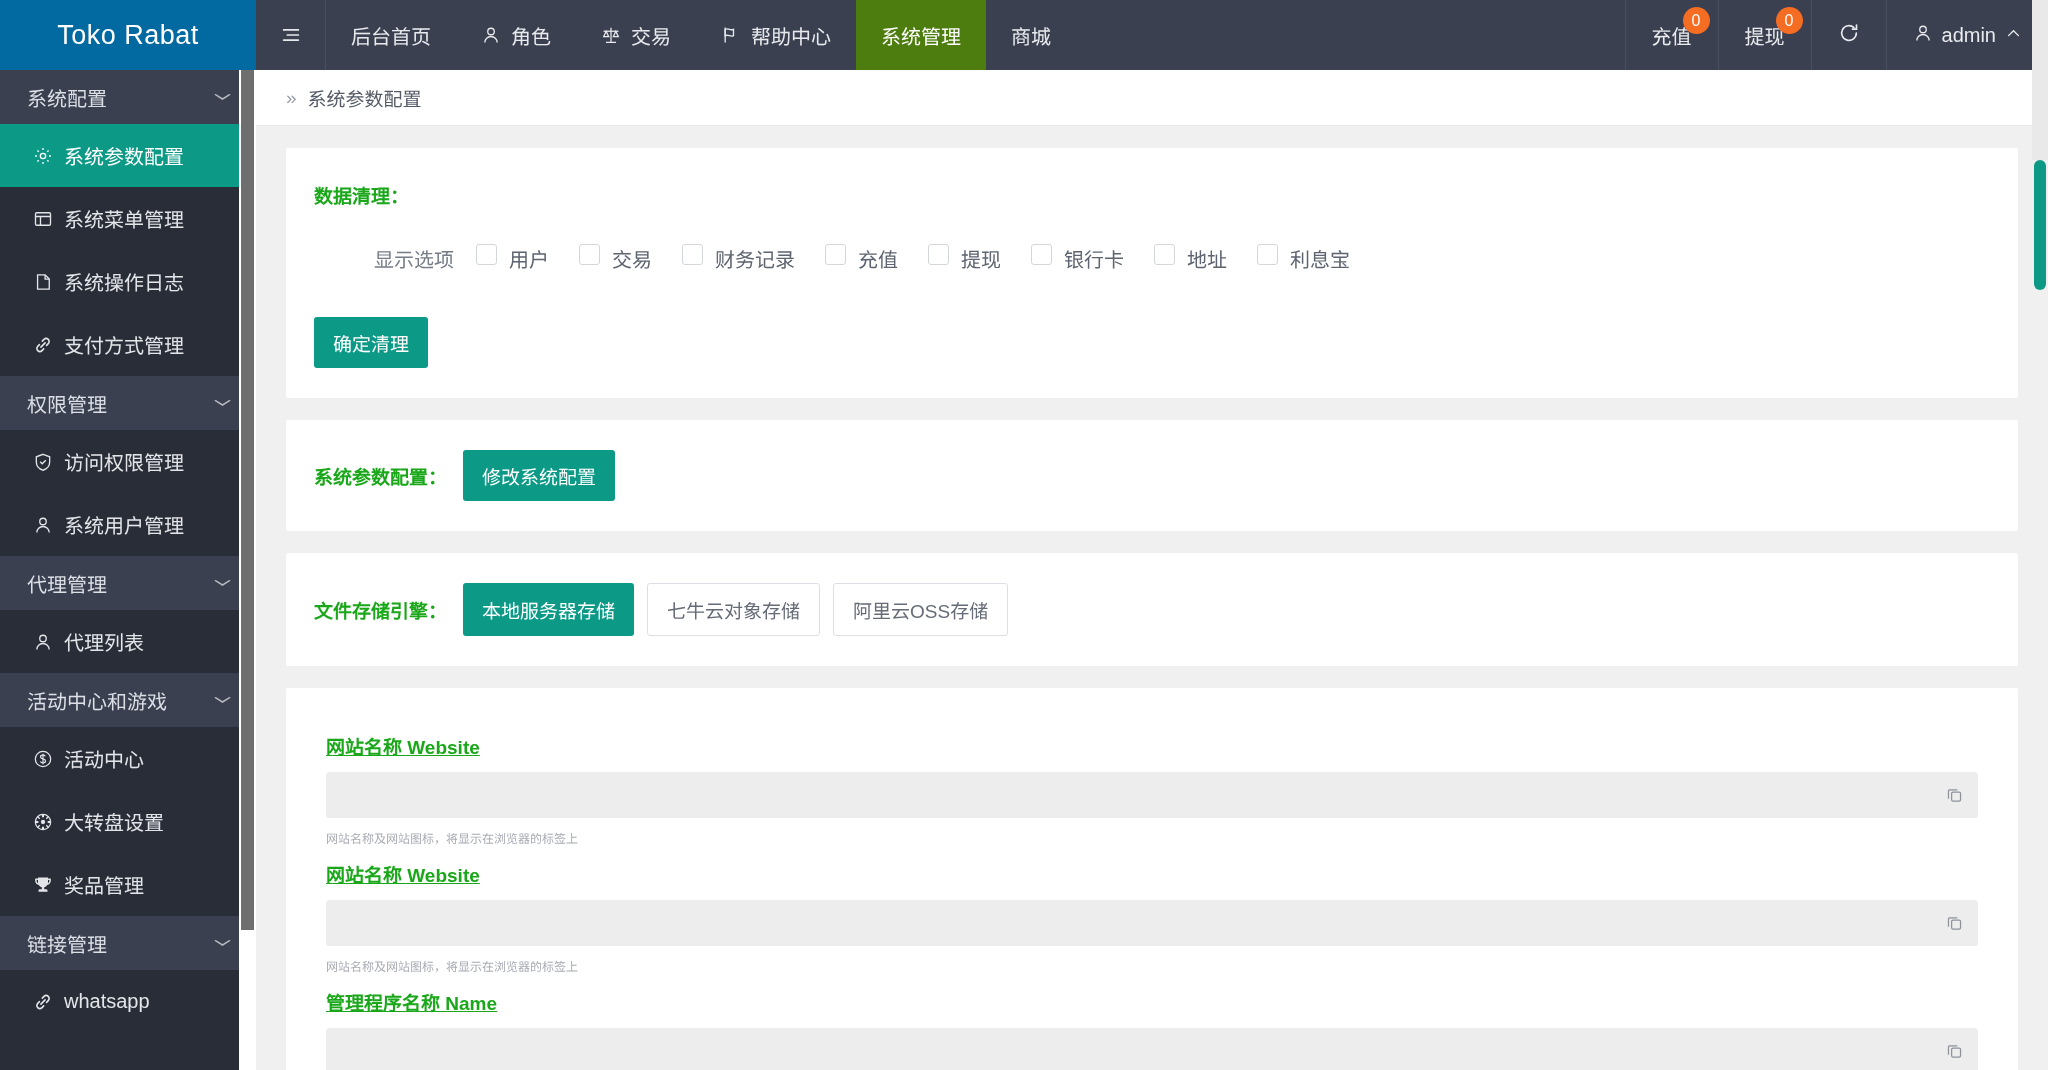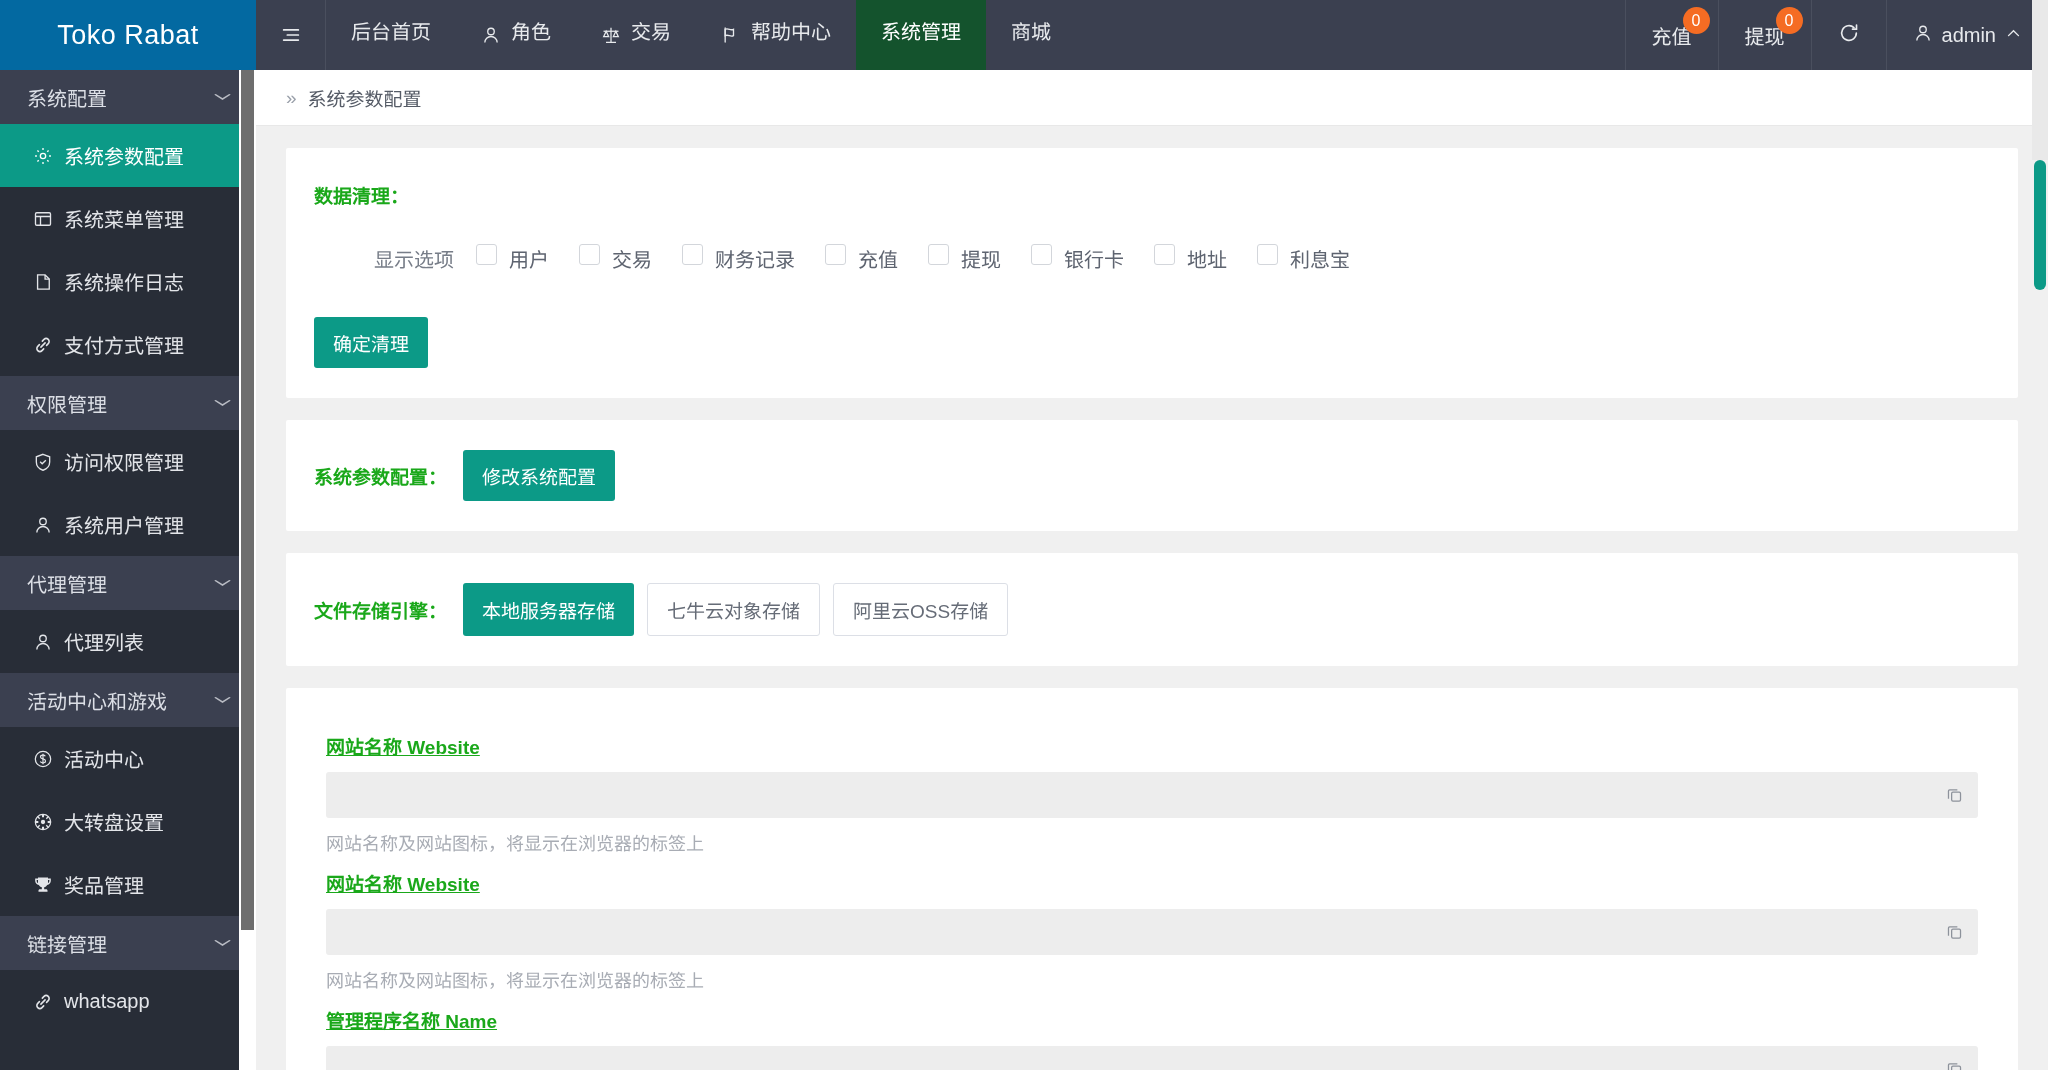--- a/index.html
+++ b/index.html
@@ -126,26 +126,27 @@
   }
   .nav-left { display: flex; align-items: stretch; }
   .nav-burger {
     width: 70px;
     display: flex; align-items: center; justify-content: center;
     border-right: 1px solid #4a4f5e;
     cursor: pointer;
   }
   .nav-item {
     display: flex;
+    align-items: center;
     gap: 10px;
     padding: 16px 25px;
     cursor: pointer;
     white-space: nowrap;
   }
-  .nav-item.active { background: #14532d; color: #fff; }
+  .nav-item.active { background: #4d7c0f; color: #fff; }
   .nav-item .ico { display: inline-flex; align-items: center; }
   .nav-right {
     margin-left: auto;
     display: flex;
     align-items: stretch;
   }
   .nav-right .nr {
     display: flex;
     align-items: center;
     justify-content: center;
@@ -289,21 +290,21 @@
     position: absolute;
     right: 14px;
     top: 50%;
     transform: translateY(-50%);
     color: #8d929b;
     cursor: pointer;
     display: inline-flex;
   }
   .field-help {
     color: #a8acb4;
-    font-size: 18px;
+    font-size: 12px;
     margin-top: 11px;
   }
 
   
   .page-sb {
     position: absolute;
     right: 0; top: 0;
     width: 16px;
     height: 1070px;
     background: #f0f0f0;

